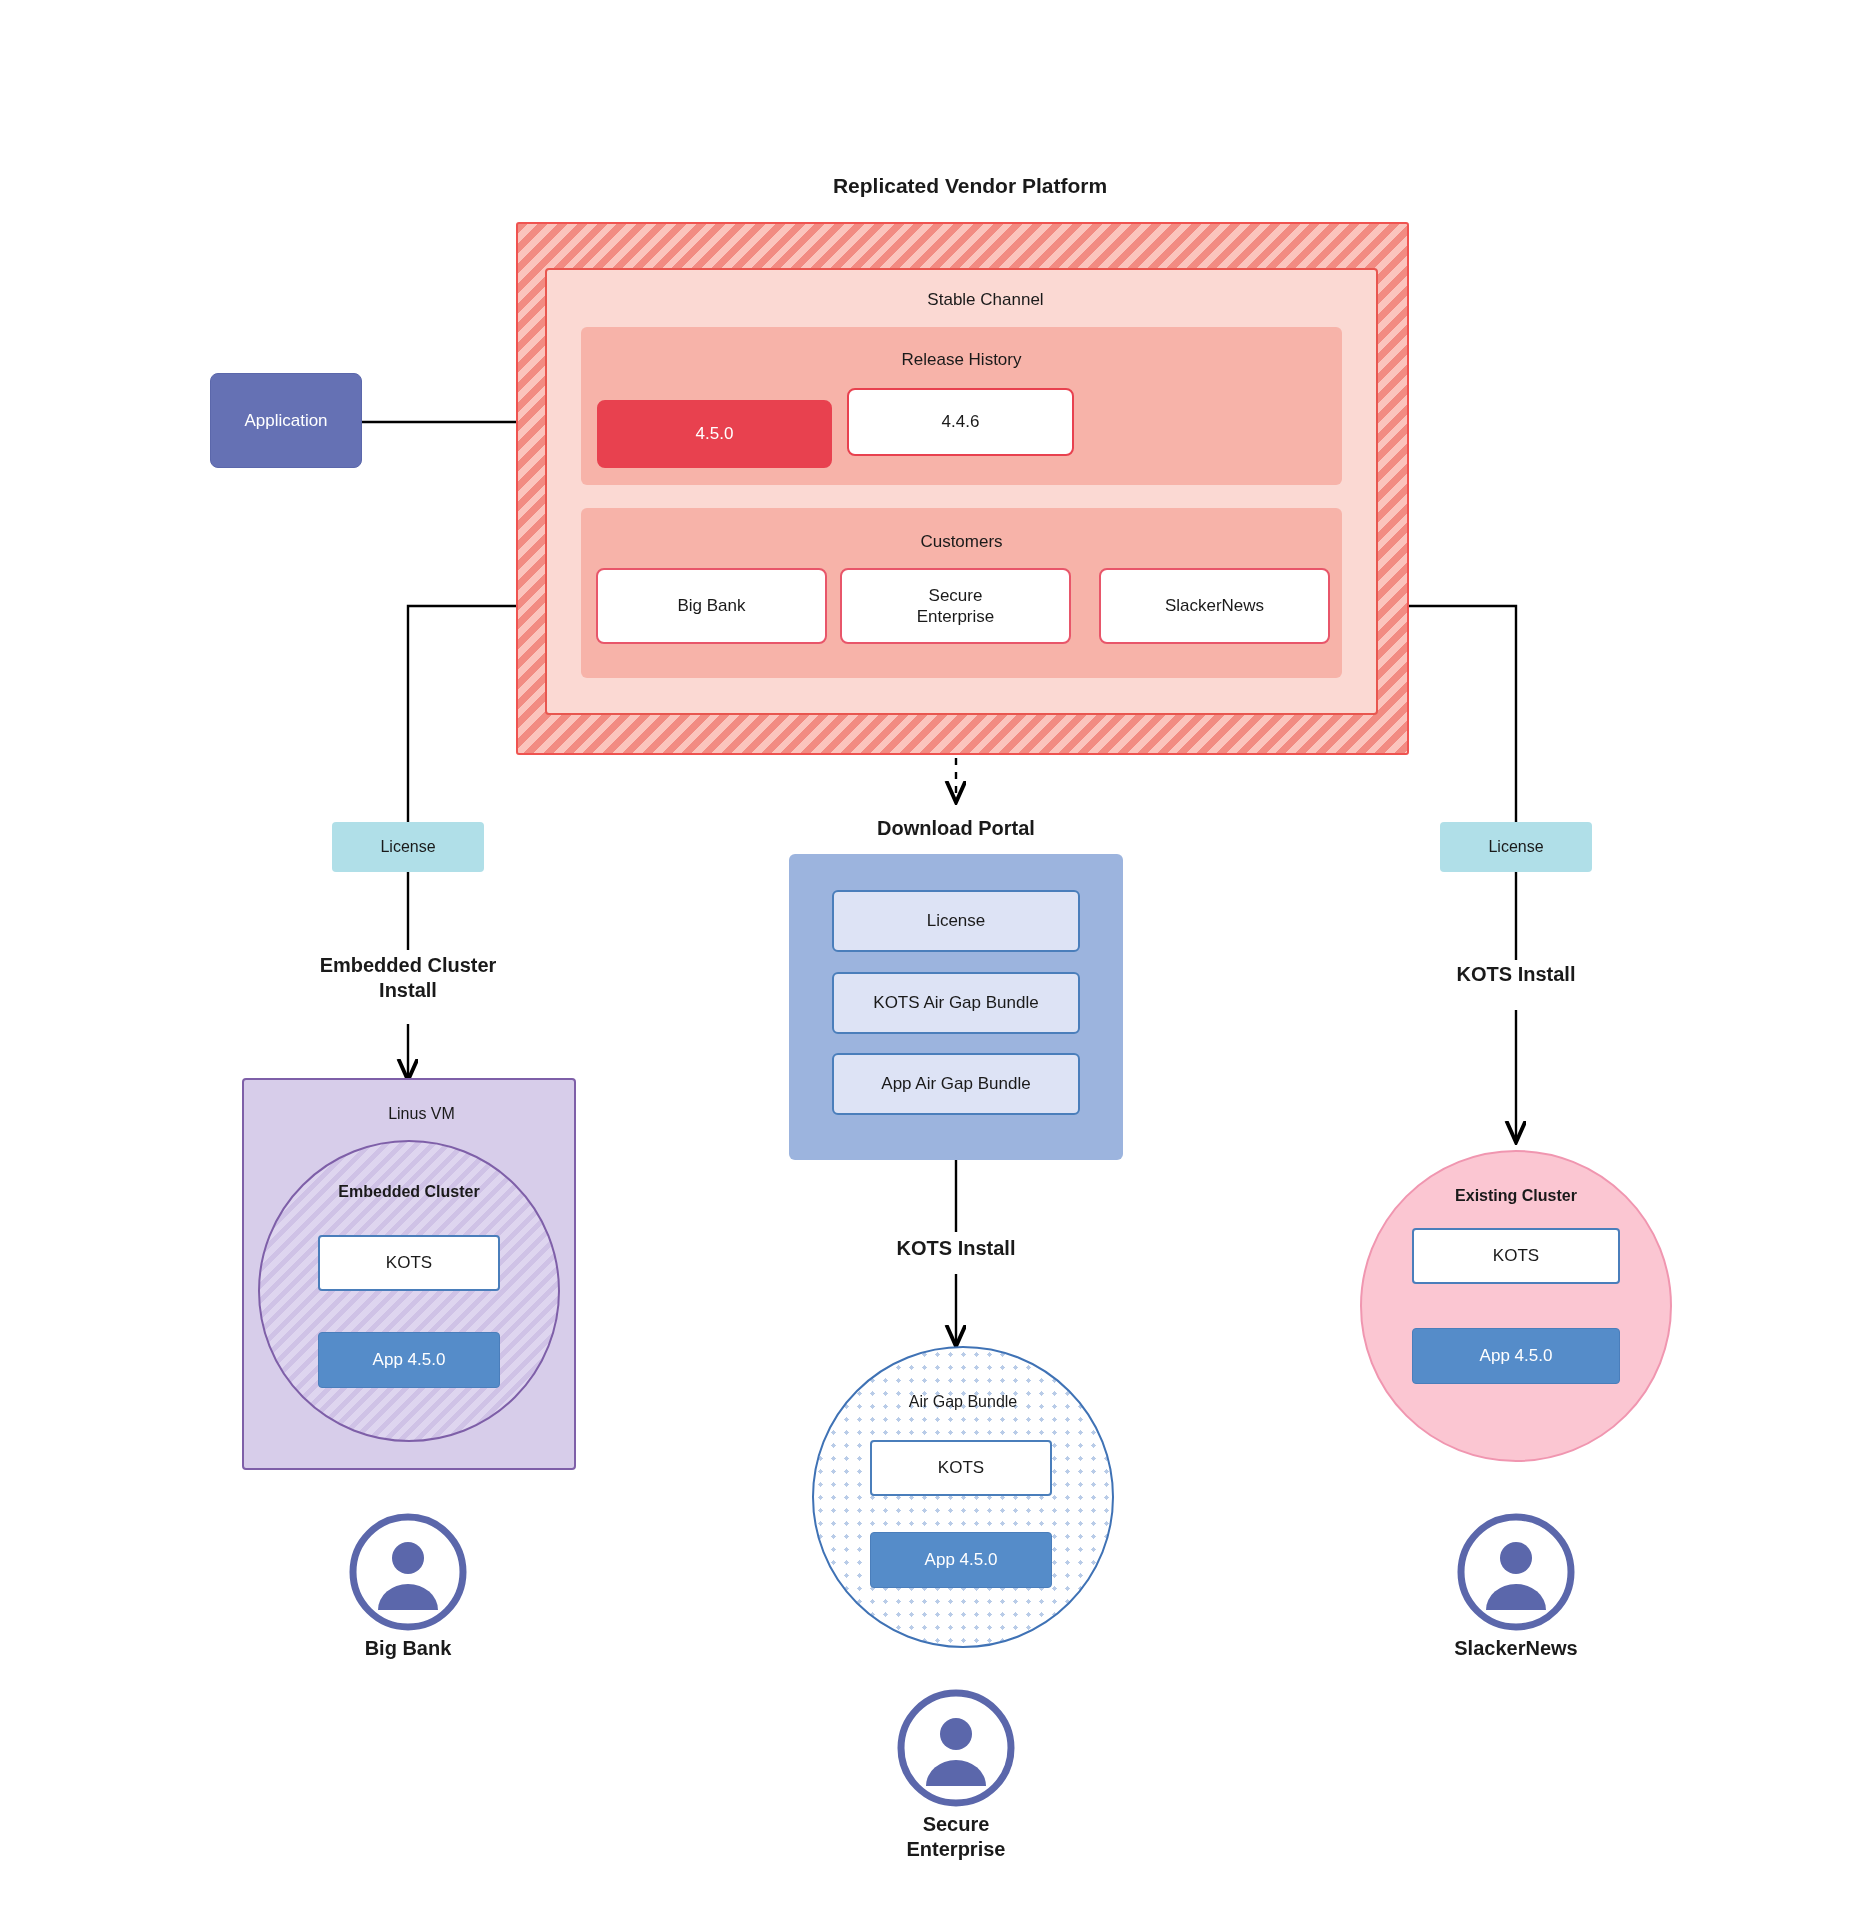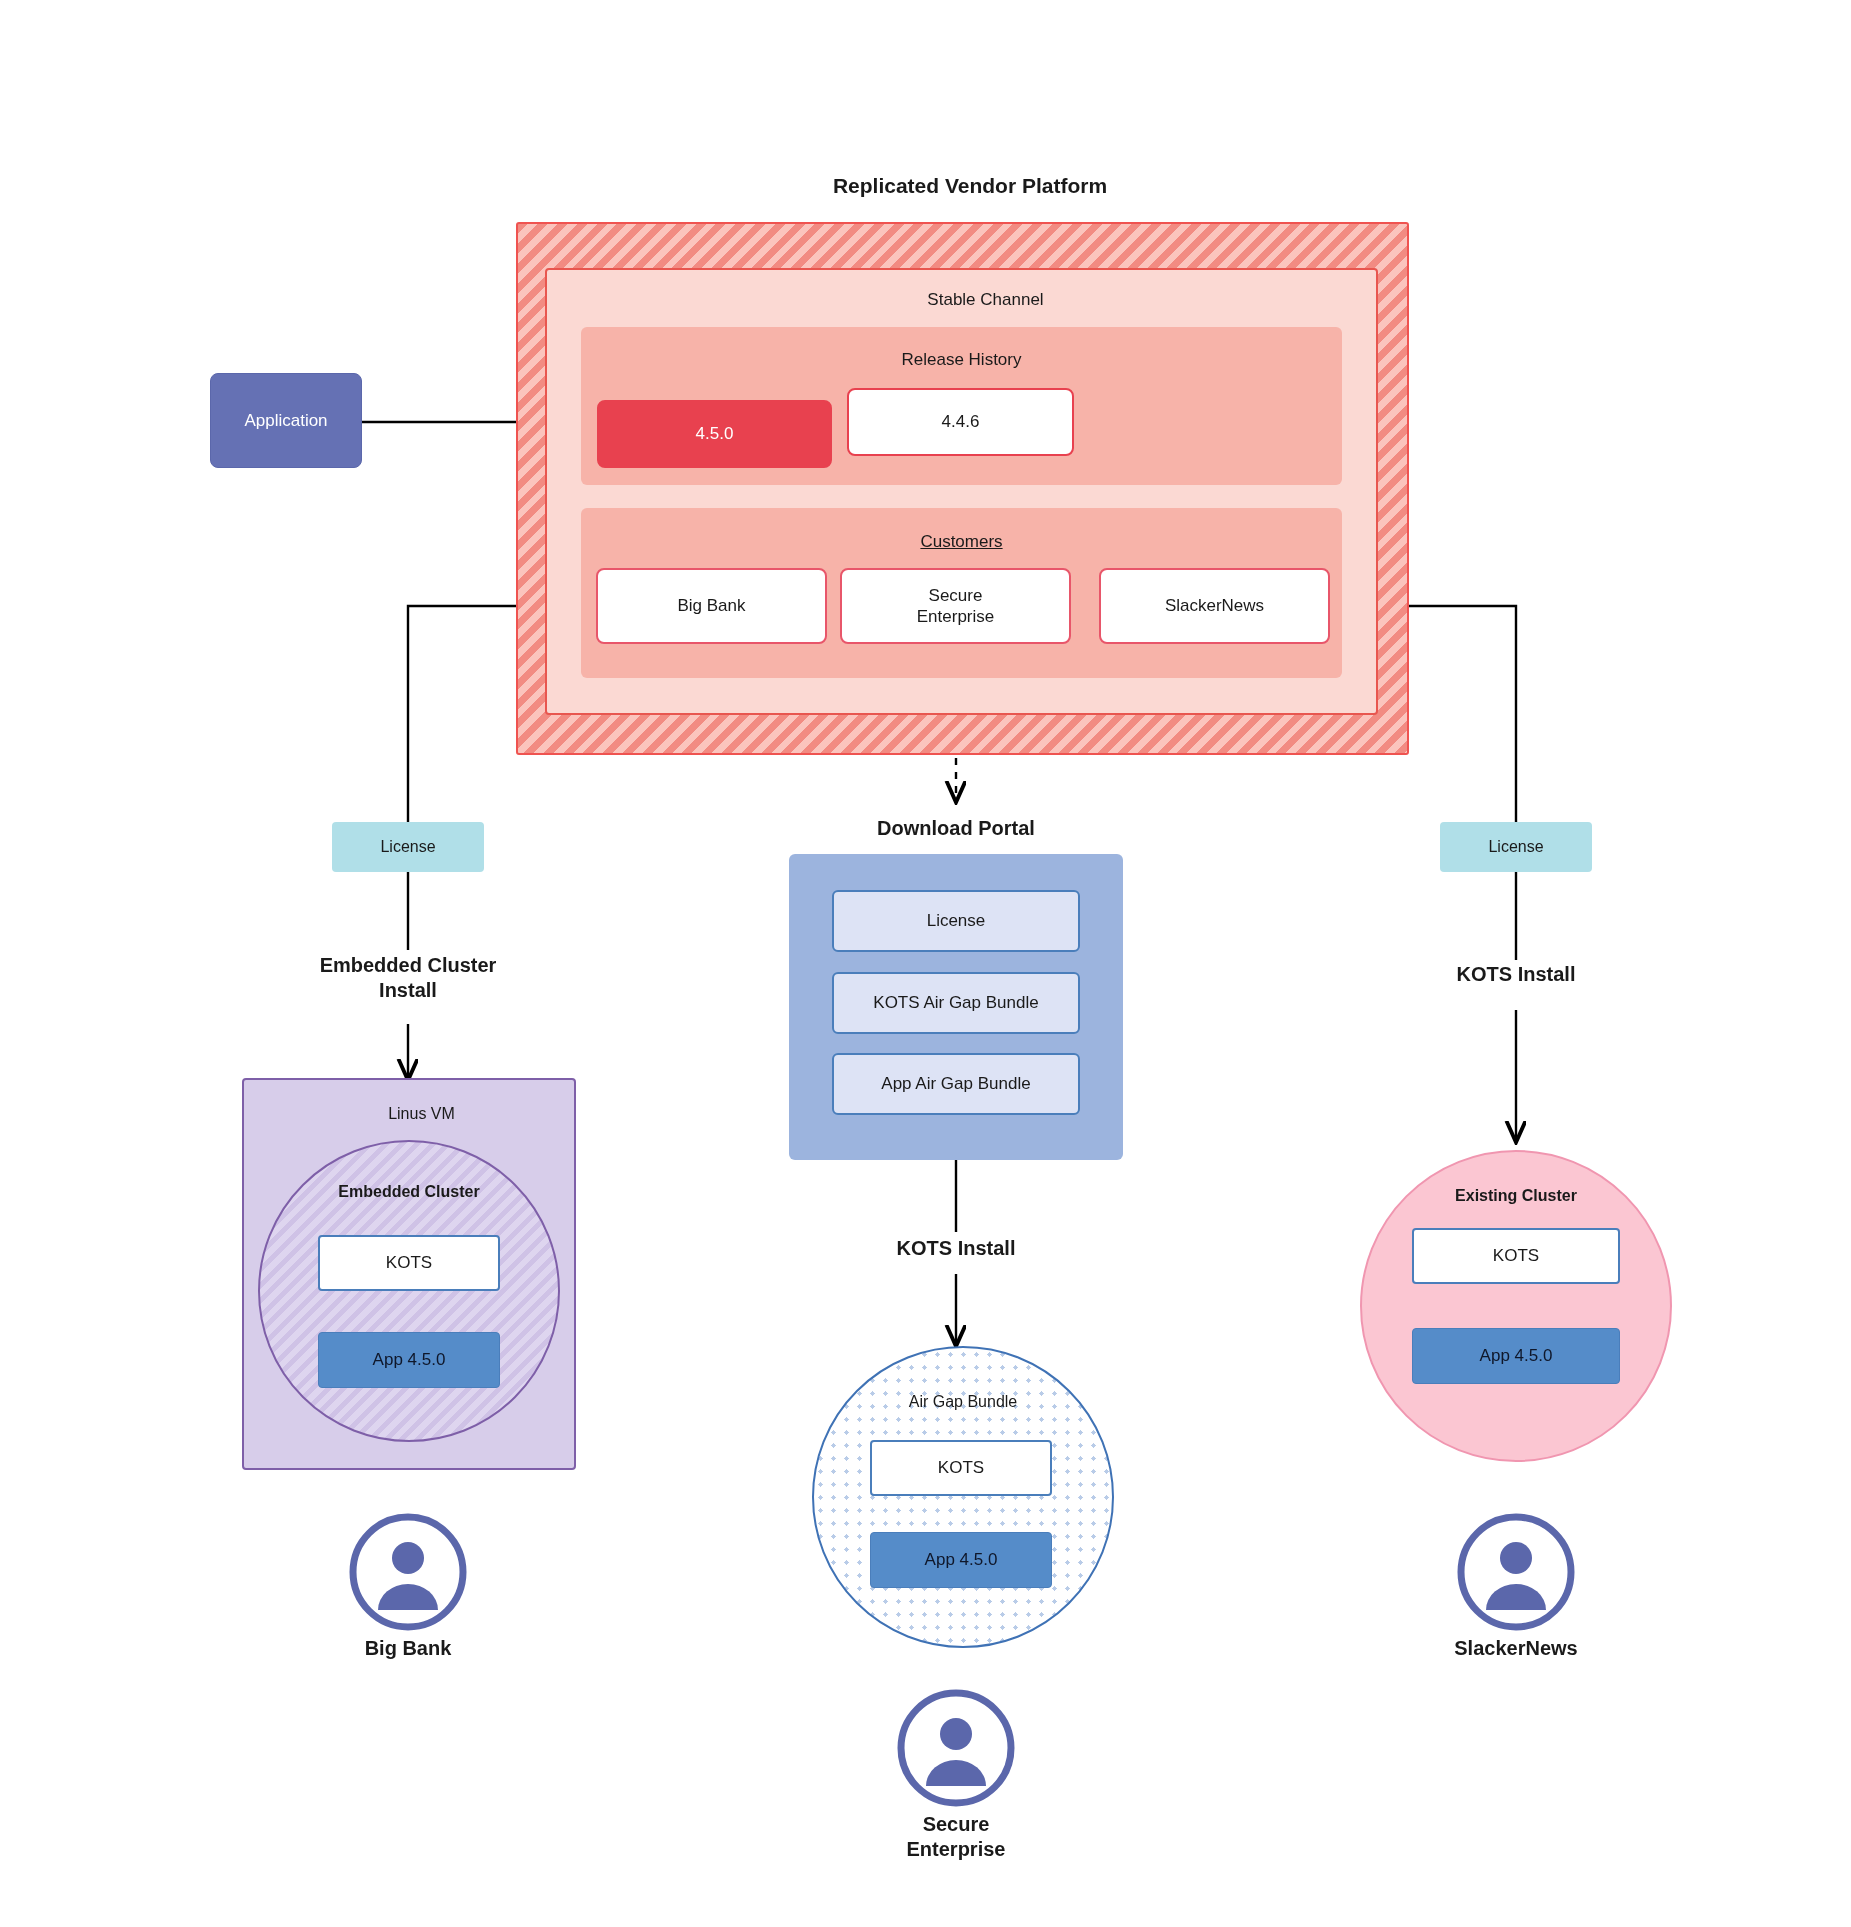--- a/index.html
+++ b/index.html
@@ -37,21 +37,21 @@
   .vm-box{background:#d7cdea;border:2px solid #7e5fa8;border-radius:4px;}
   .vm-label{font-size:16px;color:#1a1a1a;padding-left:25px;}
   .embedded-circle{
     border-radius:50%;border:2px solid #7e5fa8;
     background:repeating-linear-gradient(135deg,#cfc2e6 0px,#cfc2e6 5px,#ded5ef 5px,#ded5ef 11px);
   }
   .embedded-label{font-size:16px;font-weight:700;color:#1a1a1a;}
 
   
   .kots-box{background:#ffffff;border:2px solid #4a7ebb;border-radius:4px;font-size:17px;color:#1a1a1a;}
-  .appver-box{background:#558cc9;border:1px solid #4a7ebb;border-radius:4px;font-size:17px;color:#0f172a;}
+  .appver-box{background:#558cc9;border:1px solid #4a7ebb;border-radius:4px;font-size:17px;color:#ffffff;}
 
   
   .portal-title{font-size:20px;font-weight:700;color:#1a1a1a;}
   .portal-box{background:#9cb4de;border-radius:6px;}
   .portal-item{background:#dde3f5;border:2px solid #4a7ebb;border-radius:6px;font-size:17px;color:#1a1a1a;}
 
   
   .airgap-circle{
     border-radius:50%;border:2px solid #3f72b5;background-color:#ffffff;
     background-image:radial-gradient(#b9cce8 2.1px, transparent 2.2px);
@@ -113,21 +113,21 @@
   <div class="abs channel" style="left:545px;top:268px;width:833px;height:447px;"></div>
   <div class="abs ctr channel-label" style="left:545px;top:288px;width:833px;height:24px;">Stable Channel</div>
 
   <div class="abs subpanel" style="left:581px;top:327px;width:761px;height:158px;"></div>
   <div class="abs ctr subpanel-label" style="left:581px;top:348px;width:761px;height:24px;">Release History</div>
 
   <div class="abs ctr rel-box rel-current" style="left:597px;top:400px;width:235px;height:68px;">4.5.0</div>
   <div class="abs ctr rel-box rel-old" style="left:831px;top:388px;width:227px;height:68px;margin-left:16px;">4.4.6</div>
 
   <div class="abs subpanel" style="left:581px;top:508px;width:761px;height:170px;"></div>
-  <div class="abs ctr subpanel-label" style="left:581px;top:530px;width:761px;height:24px;text-decoration:underline;">Customers</div>
+  <div class="abs ctr subpanel-label" style="left:581px;top:530px;width:761px;height:24px;">Customers</div>
 
   <div class="abs ctr cust-box" style="left:596px;top:568px;width:231px;height:76px;">Big Bank</div>
   <div class="abs ctr cust-box" style="left:840px;top:568px;width:231px;height:76px;white-space:pre-line;">Secure
 Enterprise</div>
   <div class="abs ctr cust-box" style="left:1099px;top:568px;width:231px;height:76px;">SlackerNews</div>
 
   <div class="abs ctr app-box" style="left:190px;top:373px;width:152px;height:95px;">Application</div>
 
   <div class="abs ctr license-chip" style="left:332px;top:822px;width:152px;height:50px;">License</div>
   <div class="abs ctr license-chip" style="left:1440px;top:822px;width:152px;height:50px;">License</div>

